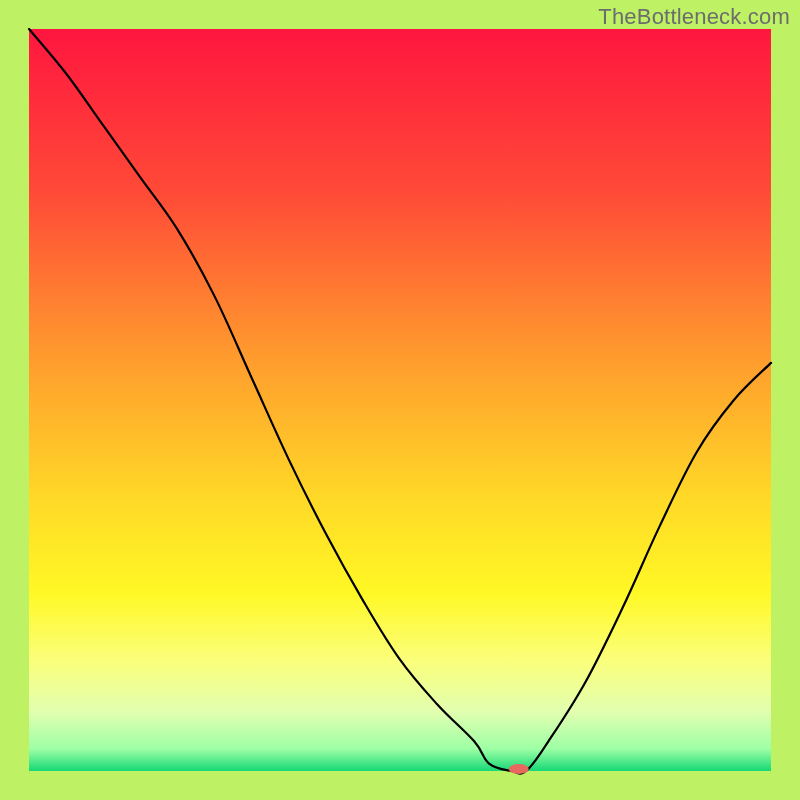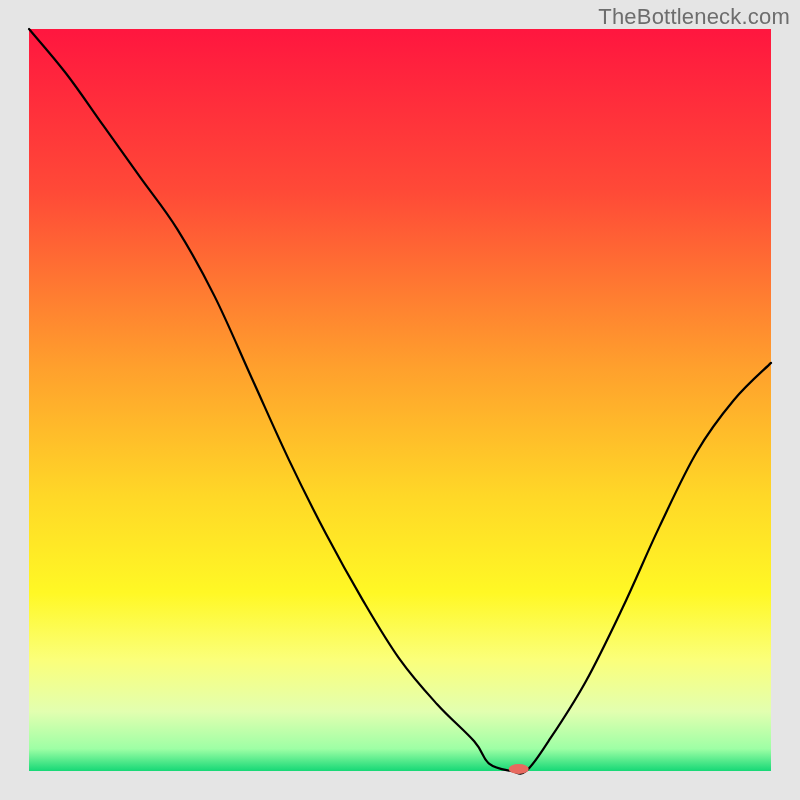--- a/index.html
+++ b/index.html
@@ -8,21 +8,21 @@
     width: 800px;
     height: 800px;
     background: #000;
     overflow: hidden;
     font-family: Arial, Helvetica, sans-serif;
   }
   .frame {
     position: relative;
     width: 800px;
     height: 800px;
-    background: #e5e5e5;
+    background: #bef264;
   }
   .watermark {
     position: absolute;
     top: 4px;
     right: 10px;
     color: #6d6d6d;
     font-size: 22px;
     font-weight: 500;
     letter-spacing: 0.2px;
     z-index: 10;

